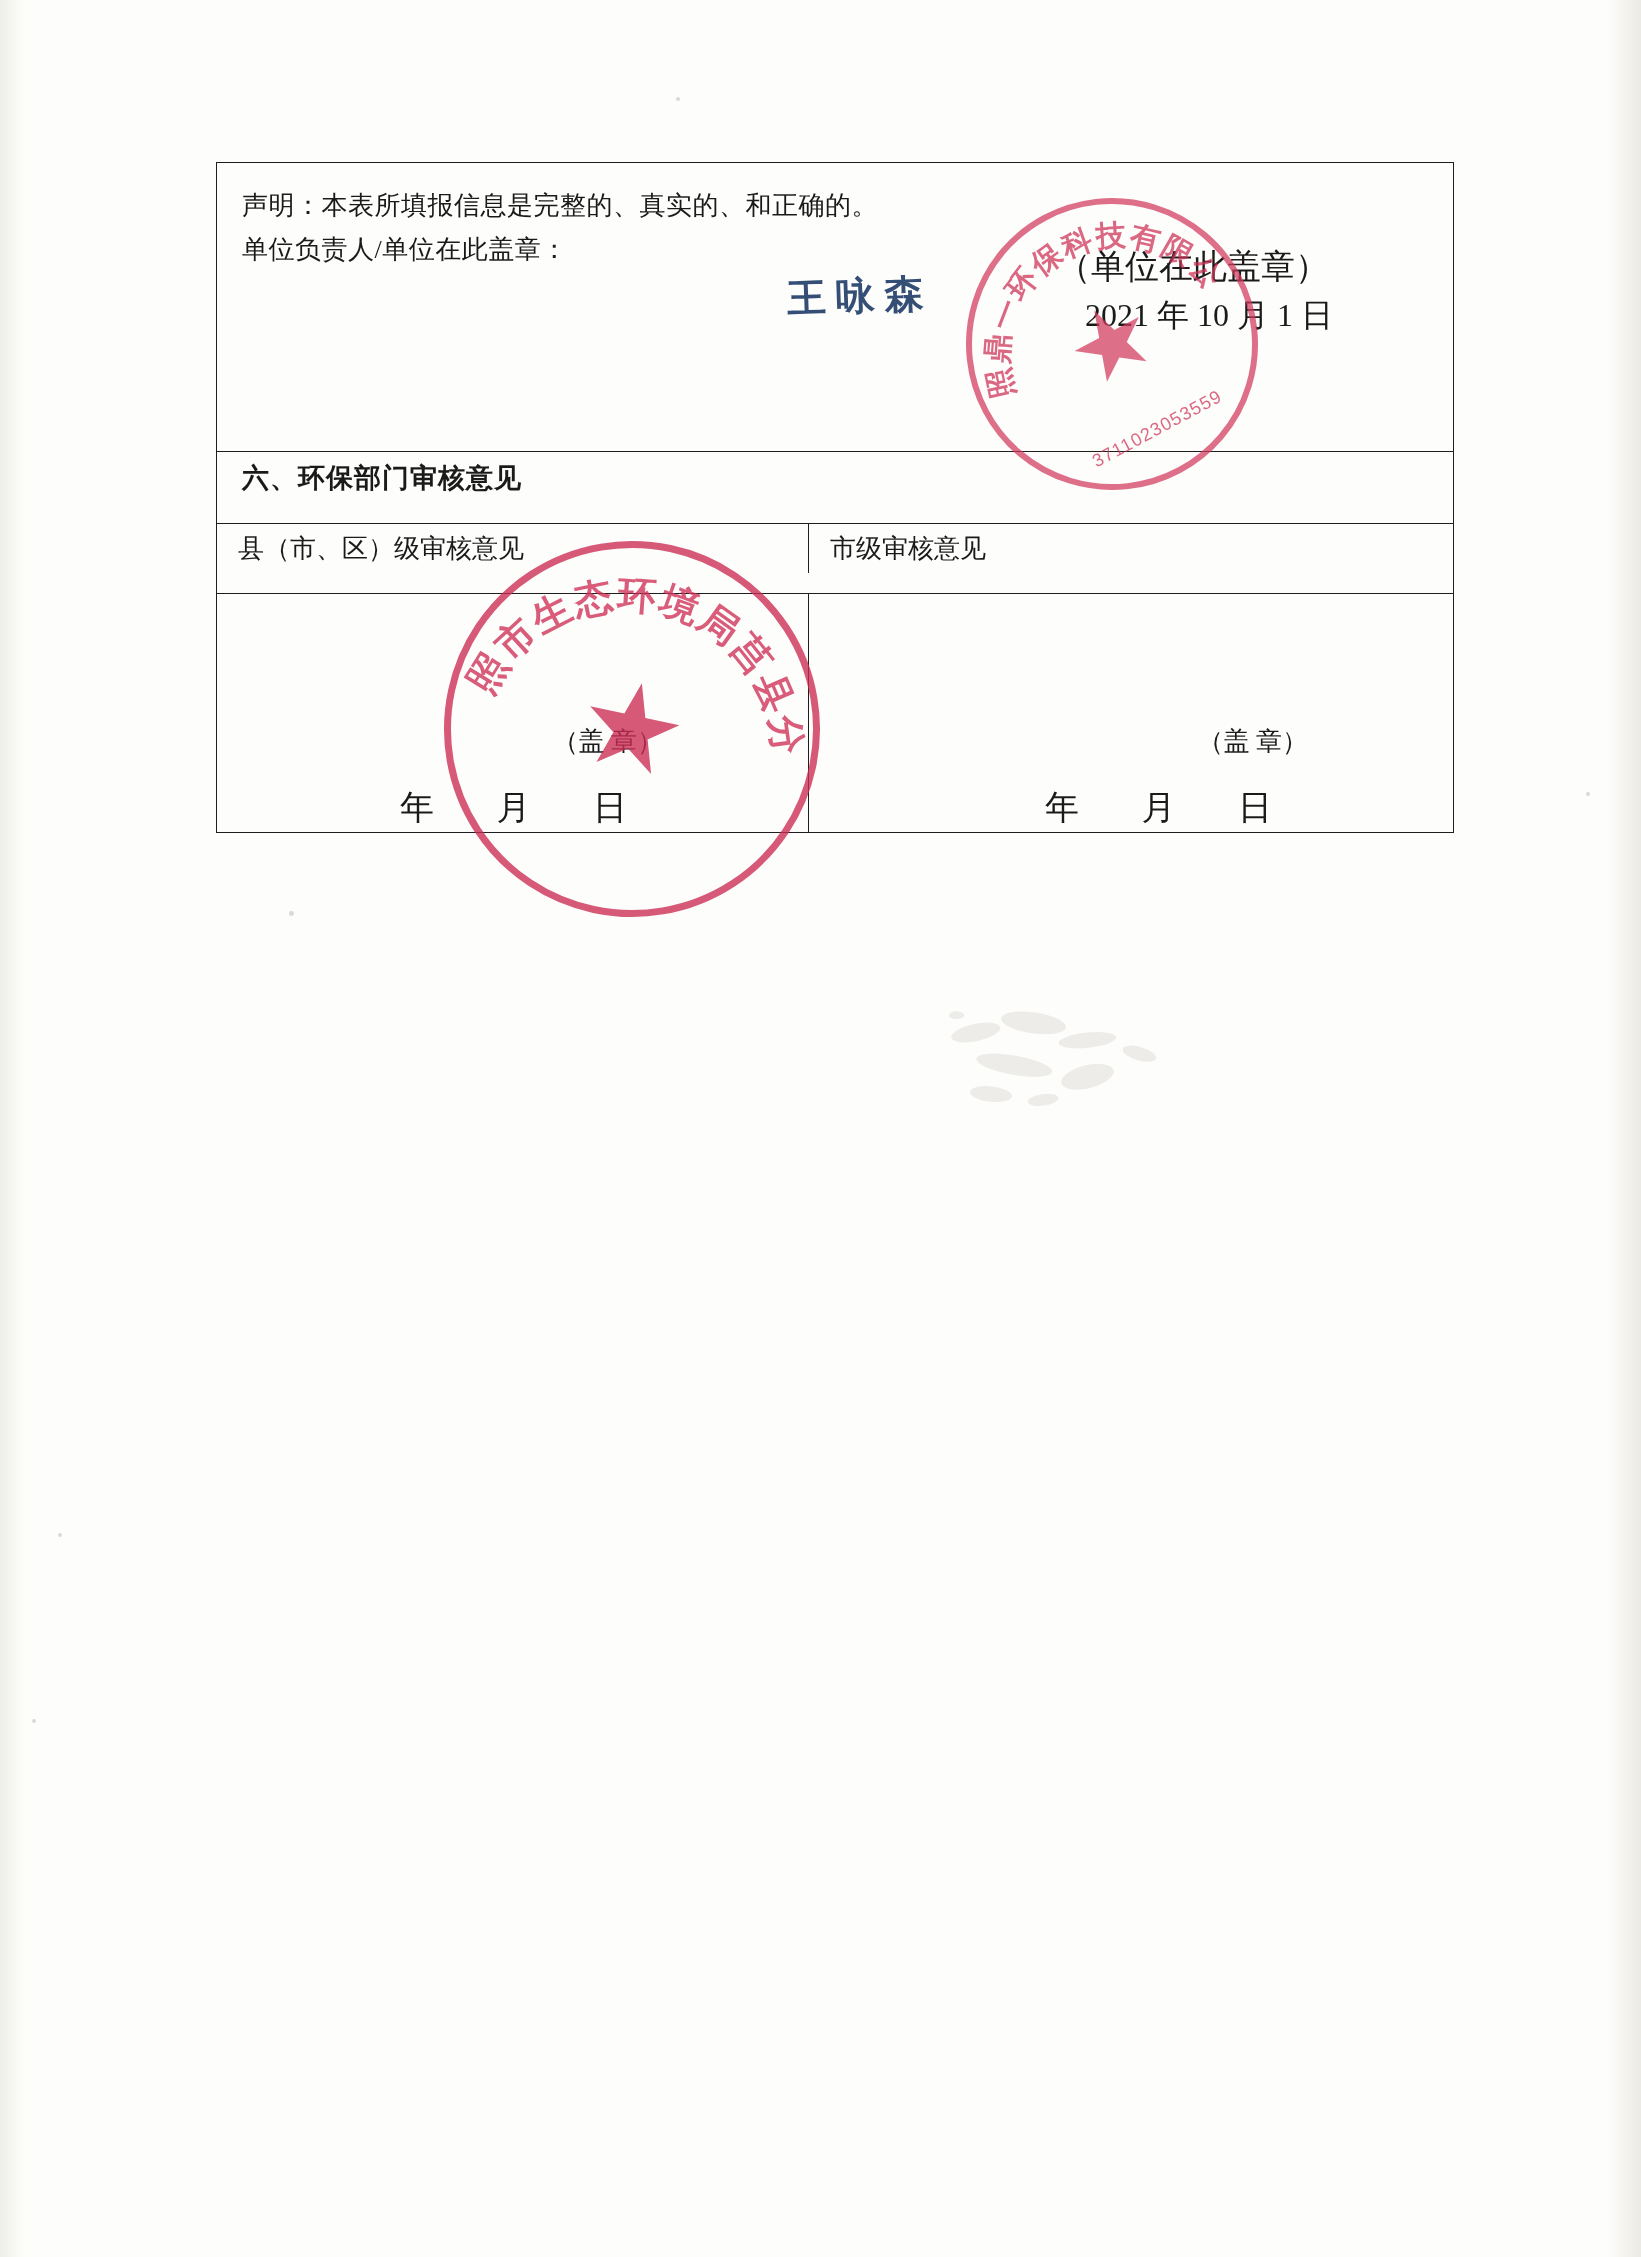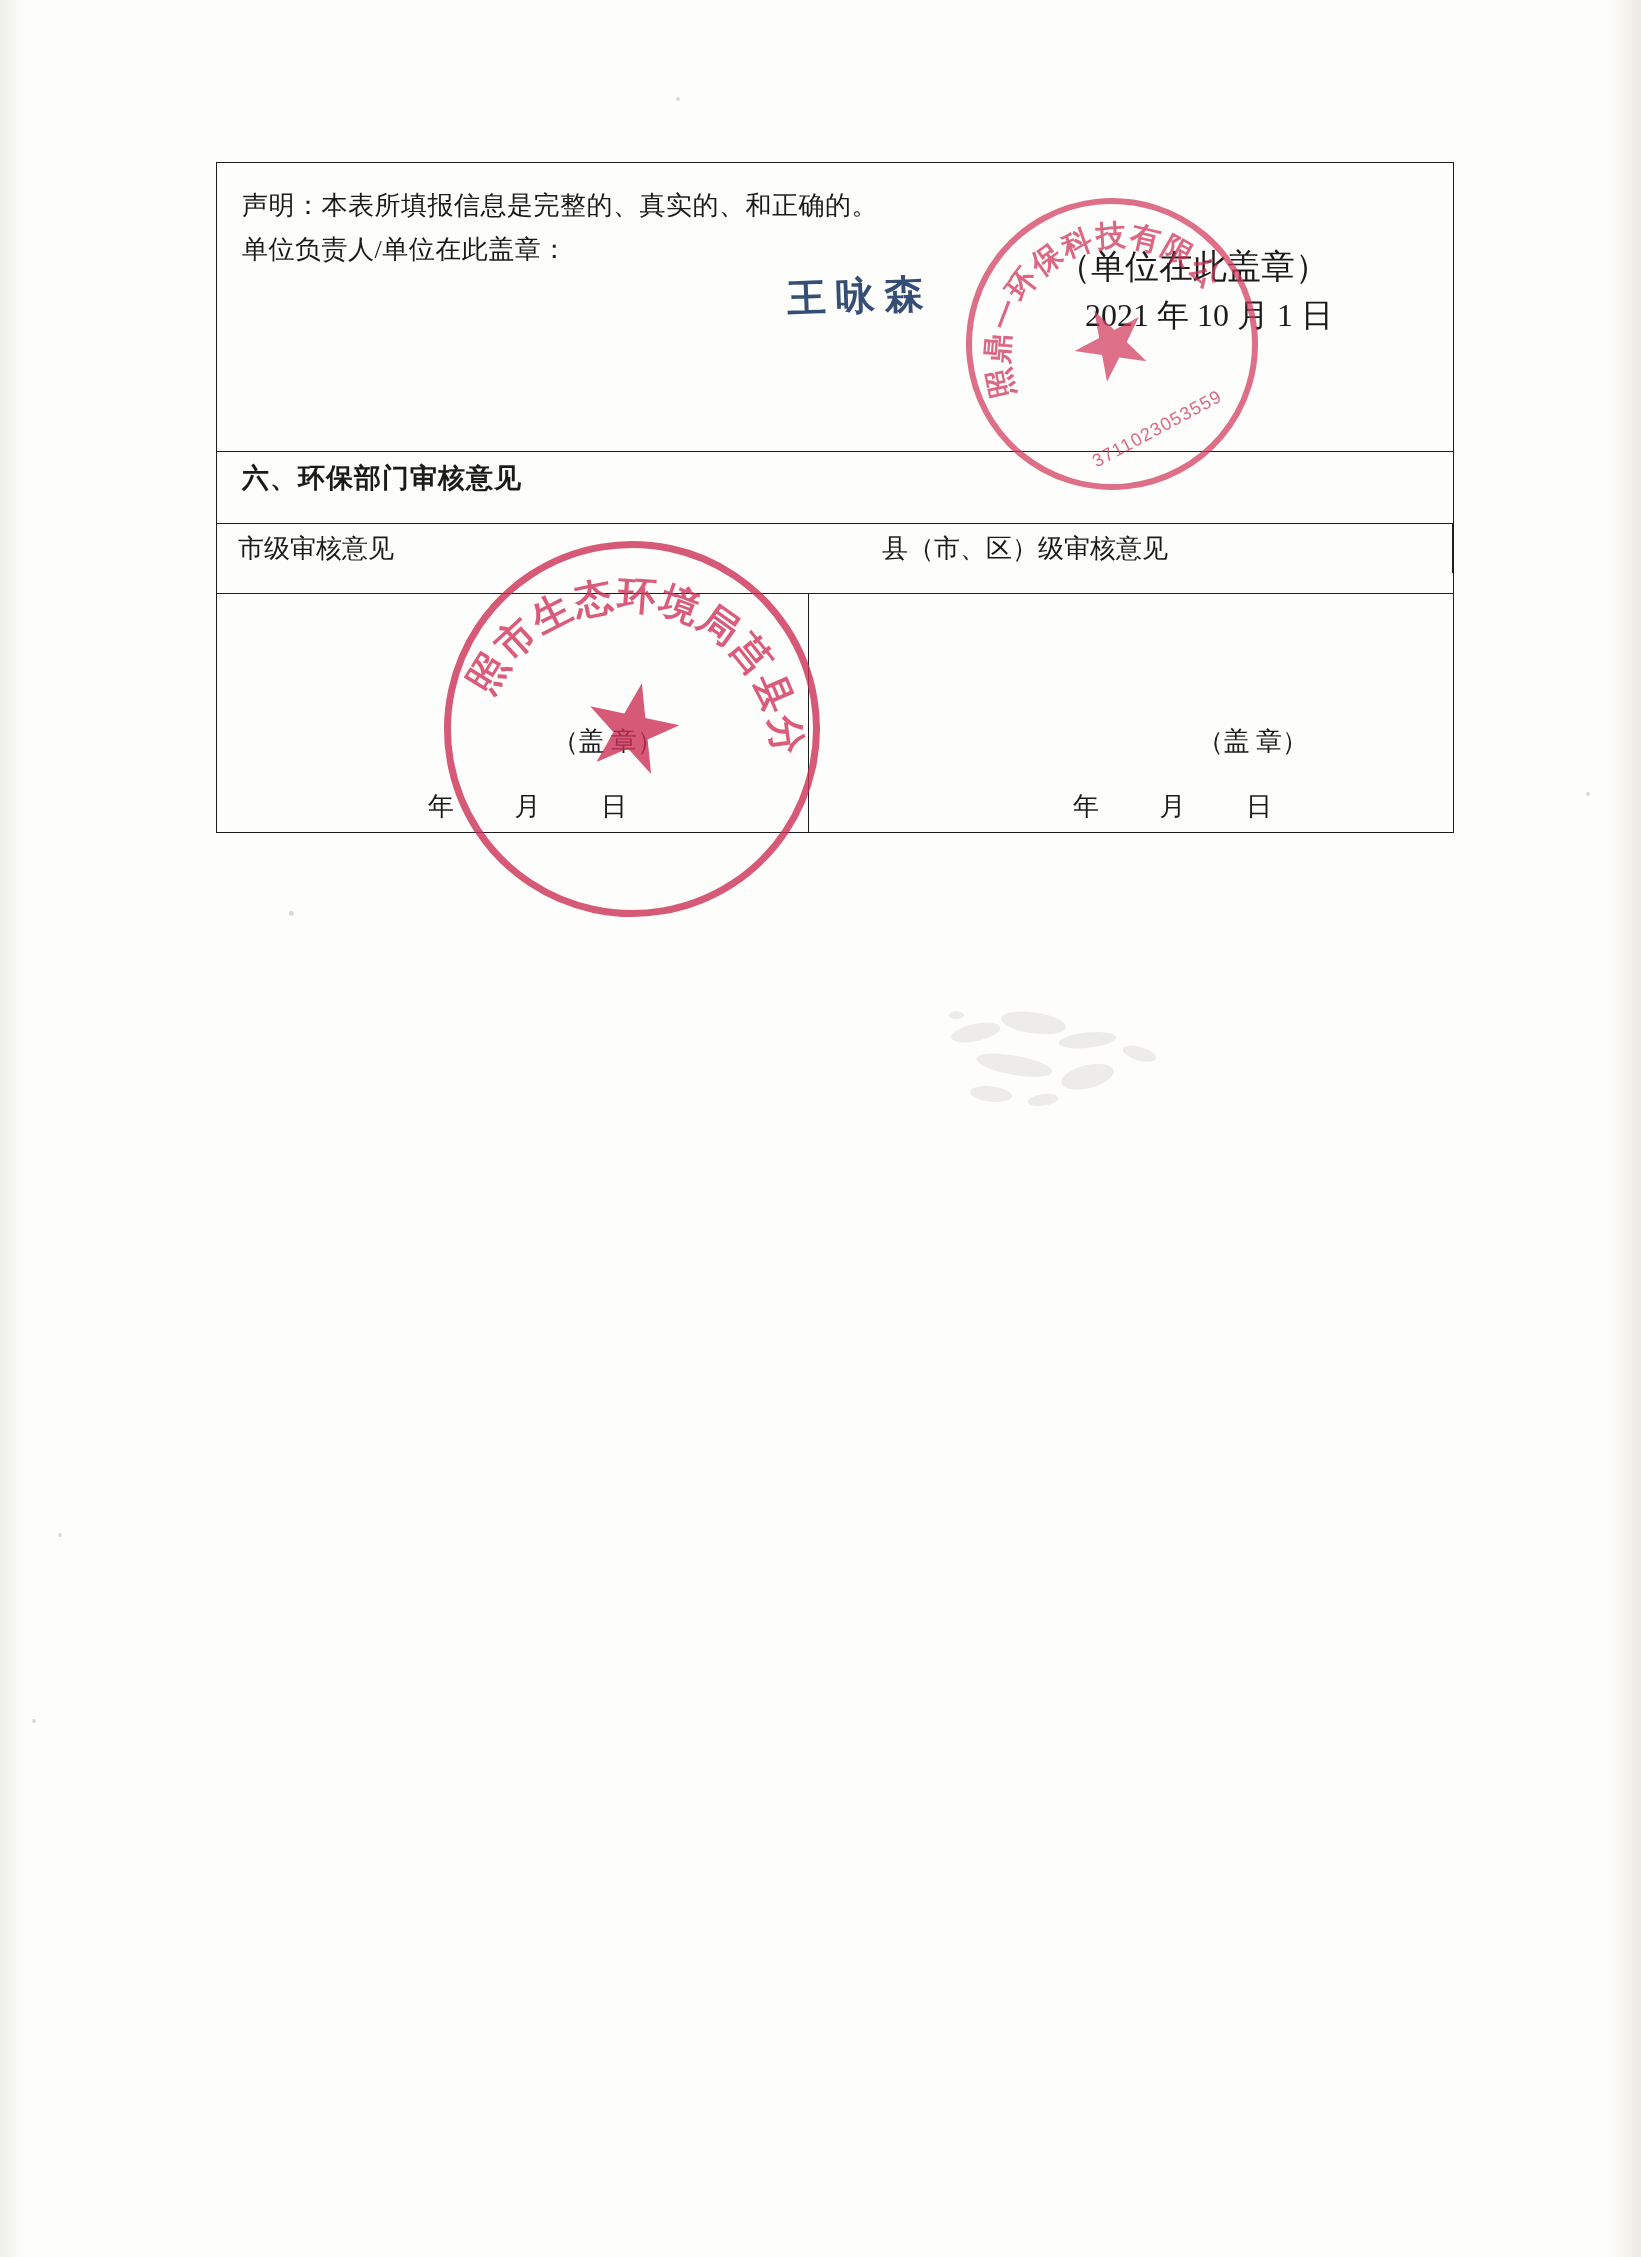--- a/index.html
+++ b/index.html
@@ -132,22 +132,22 @@
   .stamp-label {
     position: absolute;
     font-size: 26px;
     white-space: nowrap;
   }
   .op-left .stamp-label { right: 145px; bottom: 73px; }
   .op-right .stamp-label { right: 145px; bottom: 73px; }
 
   .date-line {
     position: absolute;
-    bottom: 8px;
-    font-size: 26px;
+    bottom: 1px;
+    font-size: 34px;
     letter-spacing: 27px;
     white-space: nowrap;
     text-align: center;
   }
   .op-left .date-line { right: 154px; }
   .op-right .date-line { right: 154px; }
 
   
   .seal {
     position: absolute;
@@ -253,22 +253,22 @@
 
       <div class="sig-name">王咏森</div>
 
       <div class="seal-note">（单位在此盖章）</div>
       <div class="seal-date">2021 年 10 月 1 日</div>
     </div>
 
     <div class="row section-head">六、环保部门审核意见</div>
 
     <div class="row two-col">
+      <div class="cell cell-left">县（市、区）级审核意见</div>
       <div class="cell cell-right">市级审核意见</div>
-      <div class="cell cell-left">县（市、区）级审核意见</div>
     </div>
 
     <div class="row opinion">
       <div class="cell op-left">
         <div class="stamp-label">（盖 章）</div>
         <div class="date-line">年 月 日</div>
       </div>
       <div class="cell op-right">
         <div class="stamp-label">（盖 章）</div>
         <div class="date-line">年 月 日</div>

